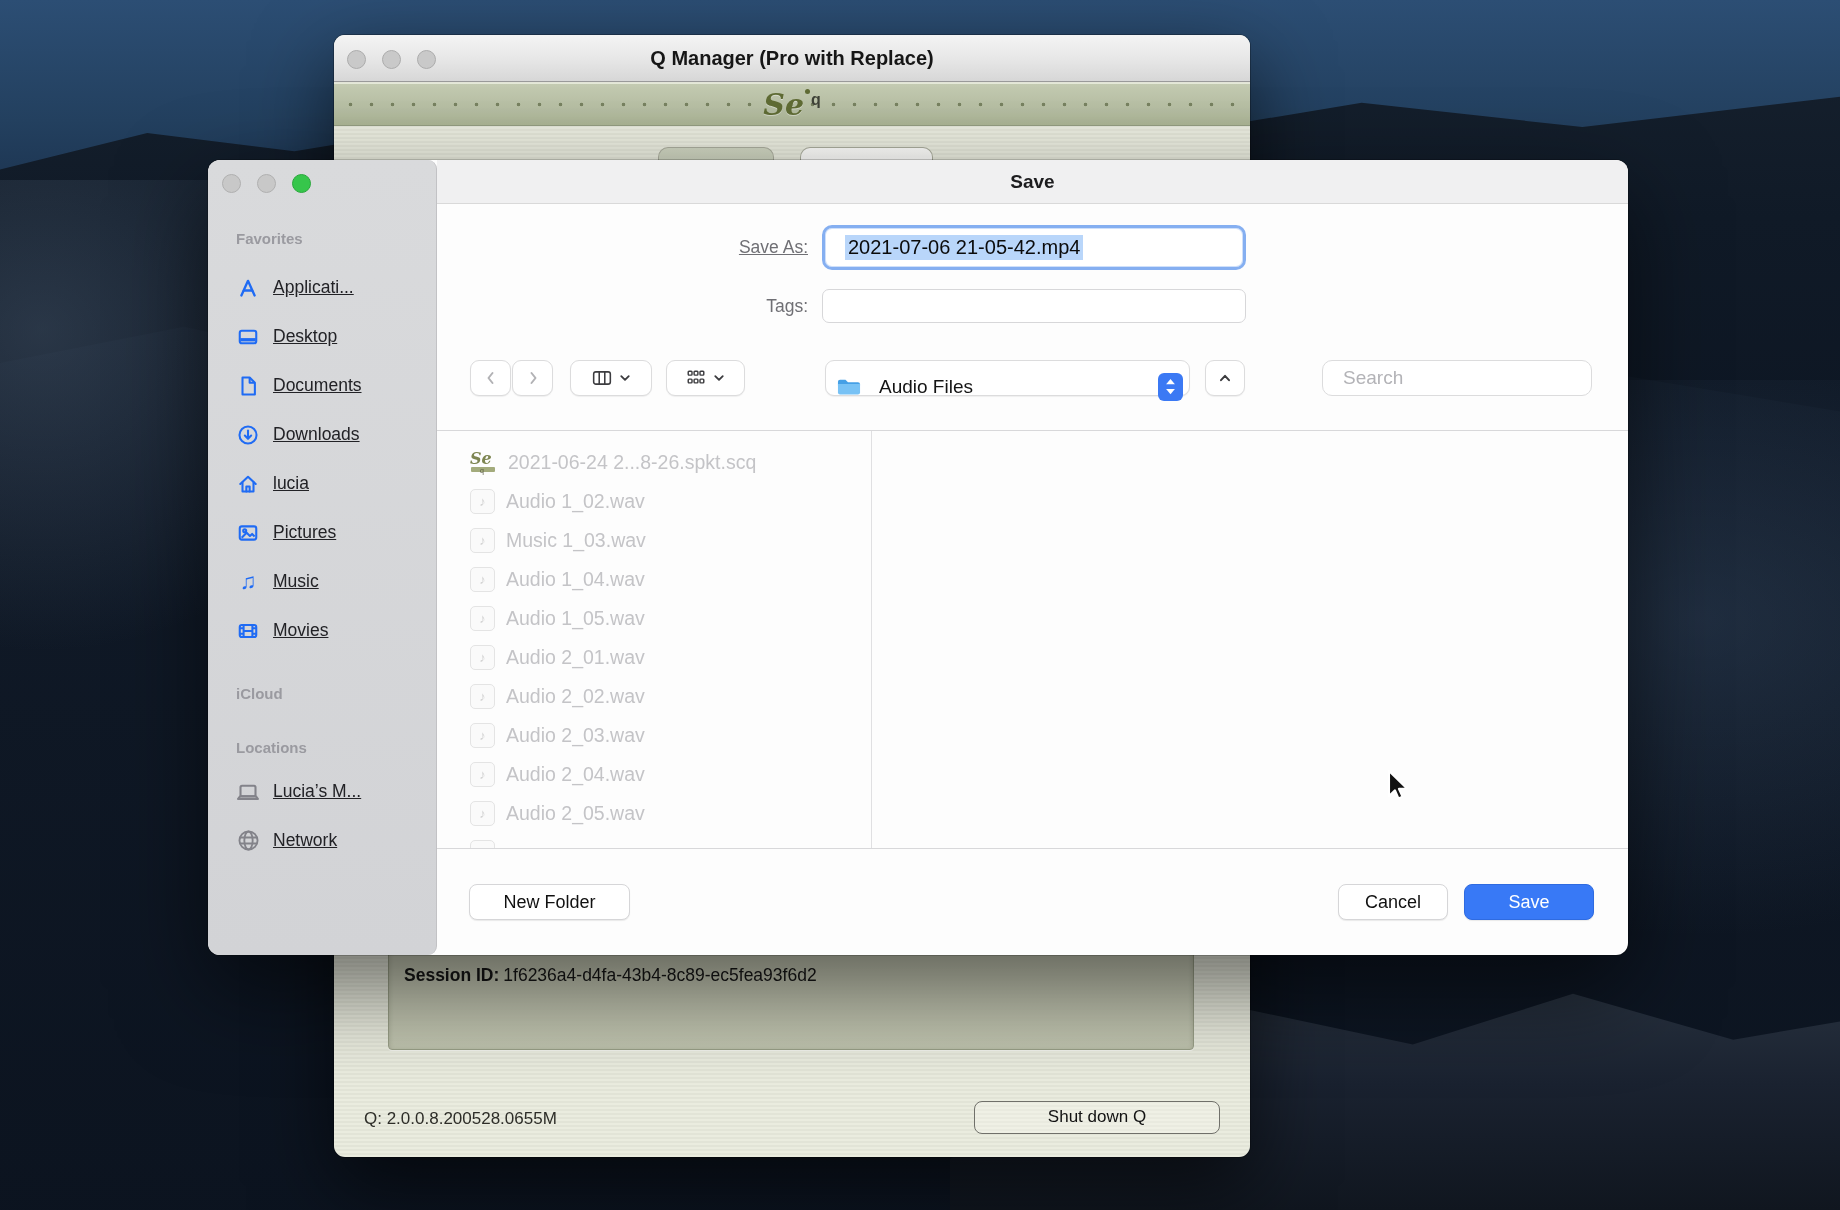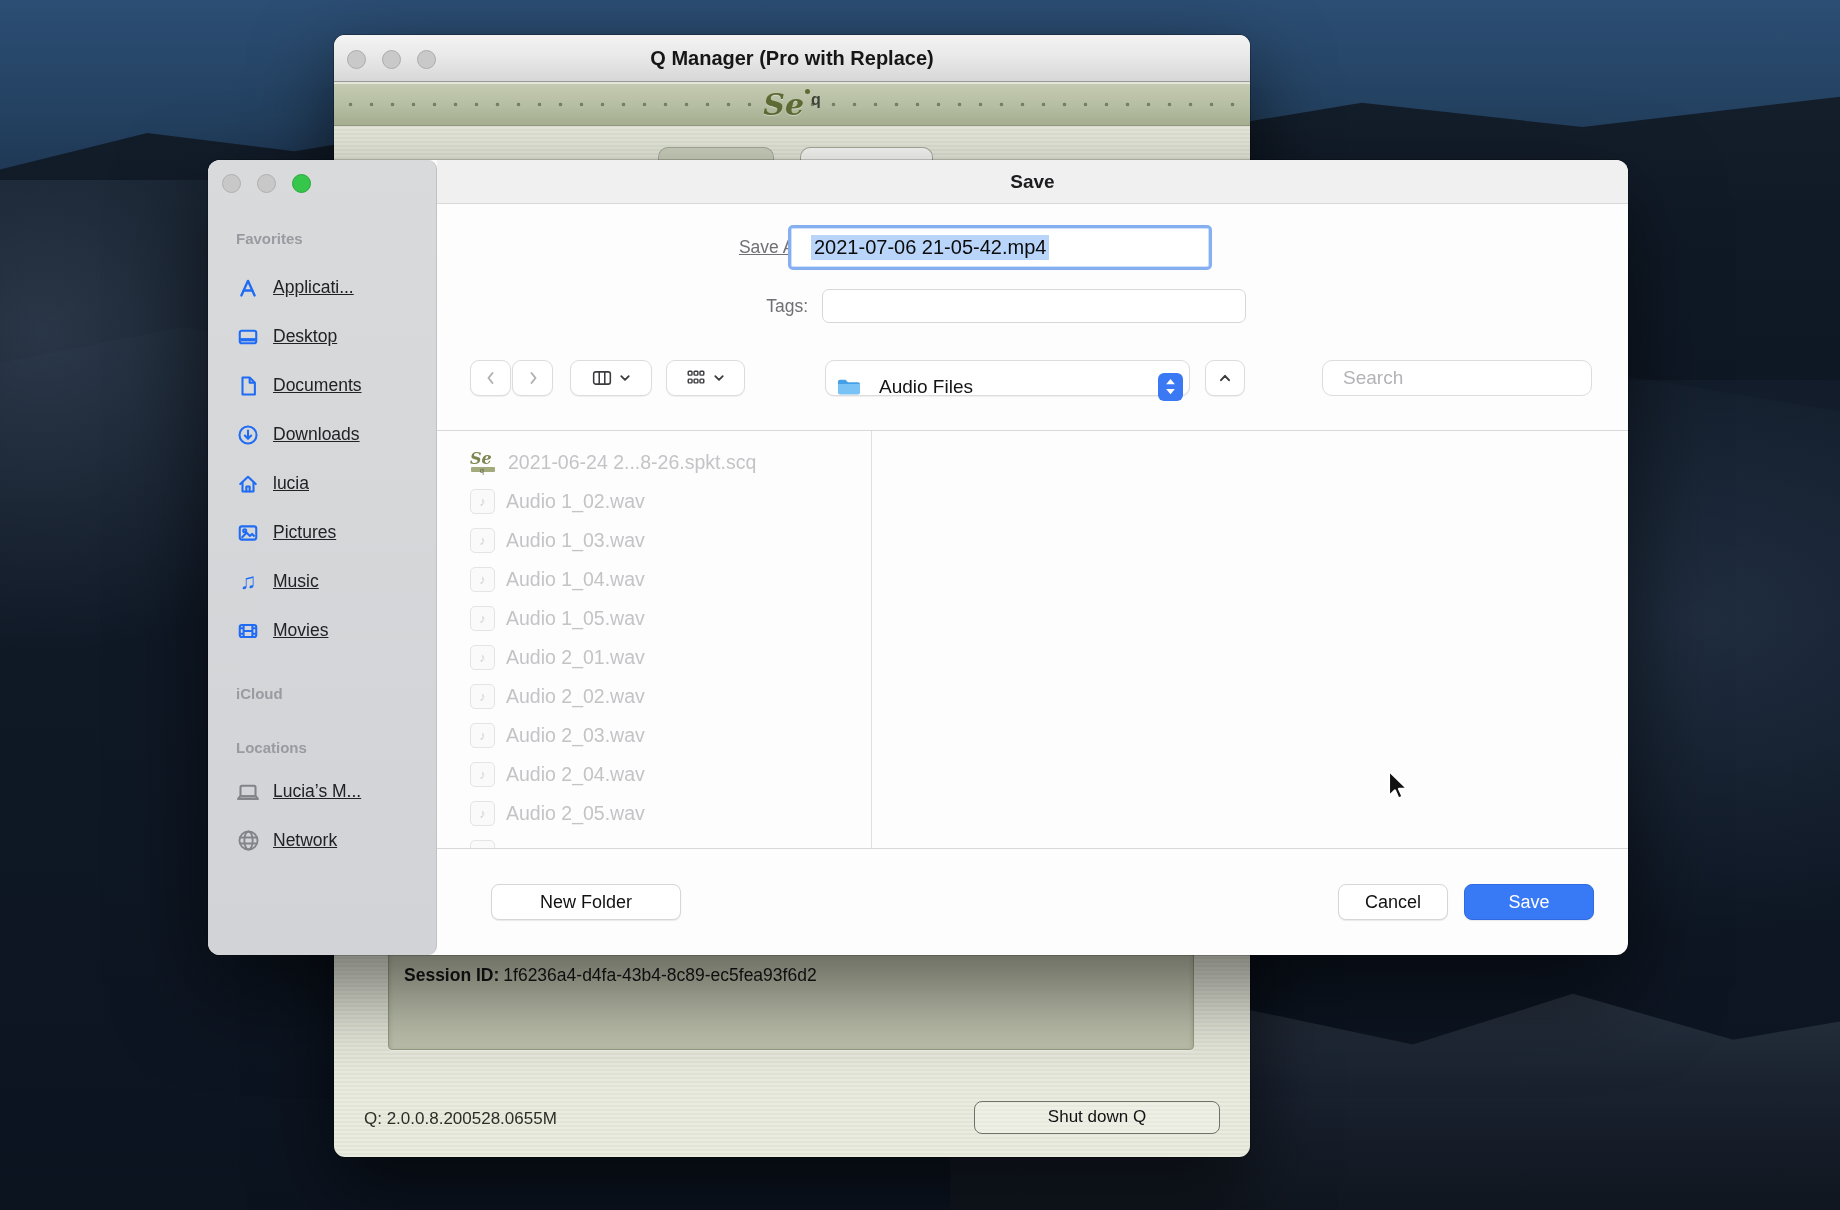--- a/index.html
+++ b/index.html
@@ -79,21 +79,21 @@
   .sb-title-3{margin-top:34px;}
   .sb-rows{margin-top:13px;}
   .sb-rows-sm{margin-top:8px;}
   .sb-item{height:49px;display:flex;align-items:center;gap:13px;cursor:default;}
   .sb-item .lbl{font-size:17.5px;color:#222226;white-space:nowrap;text-decoration:underline;}
   .sb-ico{width:24px;height:24px;flex:0 0 24px;display:flex;align-items:center;justify-content:center;}
   .blue{color:#1f6bf4;} .cyan{color:#55b1f0;} .gray-ic{color:#83838a;}
   .music-glyph{font-size:22px;line-height:22px;}
 
   .lbl-gray{position:absolute;font-size:17.5px;color:#6f6f74;text-align:right;width:180px;left:420px;}
-  .saveas-field{position:absolute;left:580px;top:65px;width:424px;height:45px;border-radius:5px;
+  .saveas-field{position:absolute;left:614px;top:65px;width:424px;height:45px;border-radius:10px;
     border:3px solid #85aff1;background:#fff;box-shadow:0 0 0 1px #cfe0fa inset;}
   .saveas-text{position:absolute;left:20px;top:7px;font-size:20px;color:#0b0b0b;
     background:#b9d6fa;padding:1px 3px;white-space:nowrap;}
   .tags-field{position:absolute;left:614px;top:129px;width:424px;height:34px;border-radius:7px;
     border:1px solid #d7d7d9;background:#fff;font-size:18px;padding:0 10px;color:#111;outline:none;}
 
   .tbtn{position:absolute;top:200px;height:36px;background:#fff;border:1px solid #dcdcdd;border-radius:9px;
     box-shadow:0 1px 1px rgba(0,0,0,.06);display:flex;align-items:center;justify-content:center;gap:7px;}
   .tb-back{left:262px;width:41px;} .tb-fwd{left:304px;width:41px;}
   .tb-cols{left:362px;width:82px;} .tb-grid{left:458px;width:79px;}
@@ -117,21 +117,21 @@
   .file-row .fname{font-size:19.5px;color:#c4c4c7;white-space:nowrap;}
   .audio-box{width:25px;height:25px;border:1px solid #e4e4e4;background:#fafafa;border-radius:5px;
     display:flex;align-items:center;justify-content:center;font-size:13px;color:#d2d2d2;flex:0 0 25px;}
   .se-box{width:27px;height:26px;position:relative;flex:0 0 27px;}
   .se-box .se-t{font-family:"DejaVu Serif",serif;font-style:italic;font-weight:bold;font-size:16px;color:#7d8551;line-height:16px;}
   .se-box .se-bar{position:absolute;left:1px;top:17px;width:24px;height:5px;background:#a3ab7c;border-radius:1px;}
   .se-box .se-q{position:absolute;left:10px;top:17px;font-size:7px;color:#55573f;}
 
   .btn{position:absolute;top:724px;height:36px;border-radius:8px;background:#fff;border:1px solid #d6d6d8;
     box-shadow:0 1px 1px rgba(0,0,0,.08);font-size:18px;color:#111;text-align:center;line-height:34px;}
-  .btn-newfolder{left:261px;width:190px;margin-left:22px;}
+  .btn-newfolder{left:261px;width:161px;}
   .btn-cancel{left:1130px;width:110px;}
   .btn-save{left:1256px;width:130px;background:#3879f6;border:1px solid #2f6be0;color:#fff;}
 
   .cursor{position:absolute;left:1383px;top:768px;z-index:50;}
 </style>
 </head>
 <body>
 
 <div class="stage">
 
@@ -355,21 +355,21 @@
       <div class="file-row">
         <span class="se-box"><span class="se-t">Se</span><span class="se-bar"></span><span class="se-q">q</span></span>
         <span class="fname">2021-06-24 2...8-26.spkt.scq</span>
       </div>
       <div class="file-row">
         <span class="audio-box">♪</span>
         <span class="fname">Audio 1_02.wav</span>
       </div>
       <div class="file-row">
         <span class="audio-box">♪</span>
-        <span class="fname">Audio 1_03.wav</span>
+        <span class="fname">Music 1_03.wav</span>
       </div>
       <div class="file-row">
         <span class="audio-box">♪</span>
         <span class="fname">Audio 1_04.wav</span>
       </div>
       <div class="file-row">
         <span class="audio-box">♪</span>
         <span class="fname">Audio 1_05.wav</span>
       </div>
       <div class="file-row">

